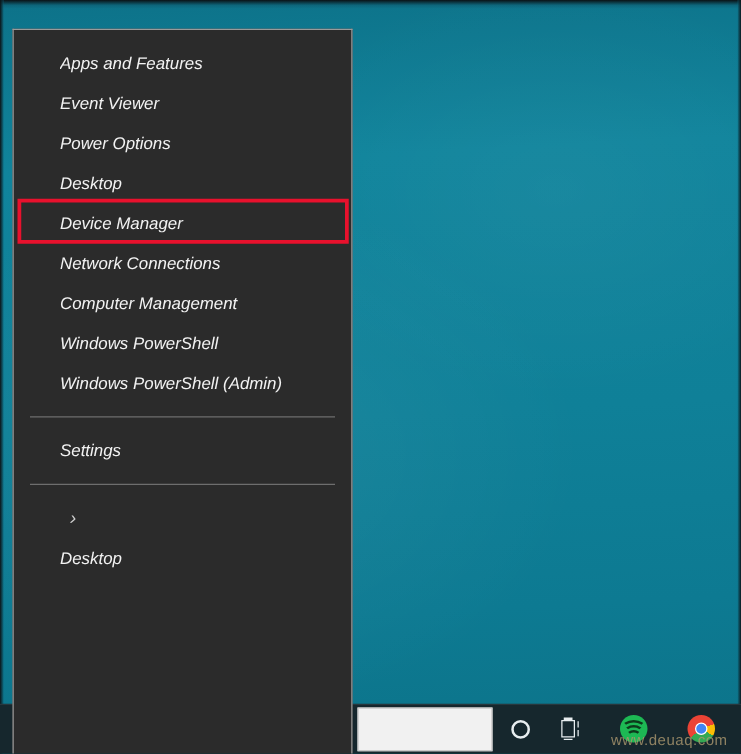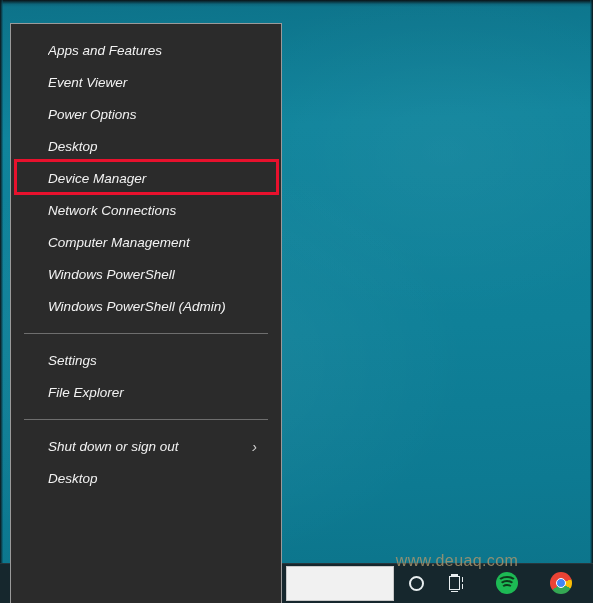--- a/index.html
+++ b/index.html
@@ -151,24 +151,24 @@
     width: 10px; height: 10px;
     border-radius: 50%;
     background: #4285f4;
     border: 1.5px solid #ffffff;
     box-sizing: border-box;
   }
 
   .watermark {
     position: absolute;
     left: 332px;
-    top: 552px;
+    top: 585px;
     width: 250px;
-    text-align: center;
-    font-size: 16px;
+    text-align: right;
+    font-size: 12px;
     letter-spacing: 0.4px;
     color: rgba(170,150,110,0.82);
     font-family: "Liberation Sans", sans-serif;
     white-space: nowrap;
     pointer-events: none;
   }
 
   
   .winx-menu {
     position: absolute;
@@ -307,28 +307,24 @@
       </div>
       <div class="menu-item">
         <span class="label">Windows PowerShell (Admin)</span>
       </div>
 
       <div class="menu-separator"></div>
 
       <div class="menu-item">
         <span class="label">Settings</span>
       </div>
-      <div class="menu-item">
-        <span class="label">File Explorer</span>
-      </div>
 
       <div class="menu-separator"></div>
 
       <div class="menu-item">
-        <span class="label">Shut down or sign out</span>
         <span class="chevron">›</span>
       </div>
       <div class="menu-item">
         <span class="label">Desktop</span>
       </div>
 
     </div>
 
     <div class="highlight-box"></div>
   </div>

